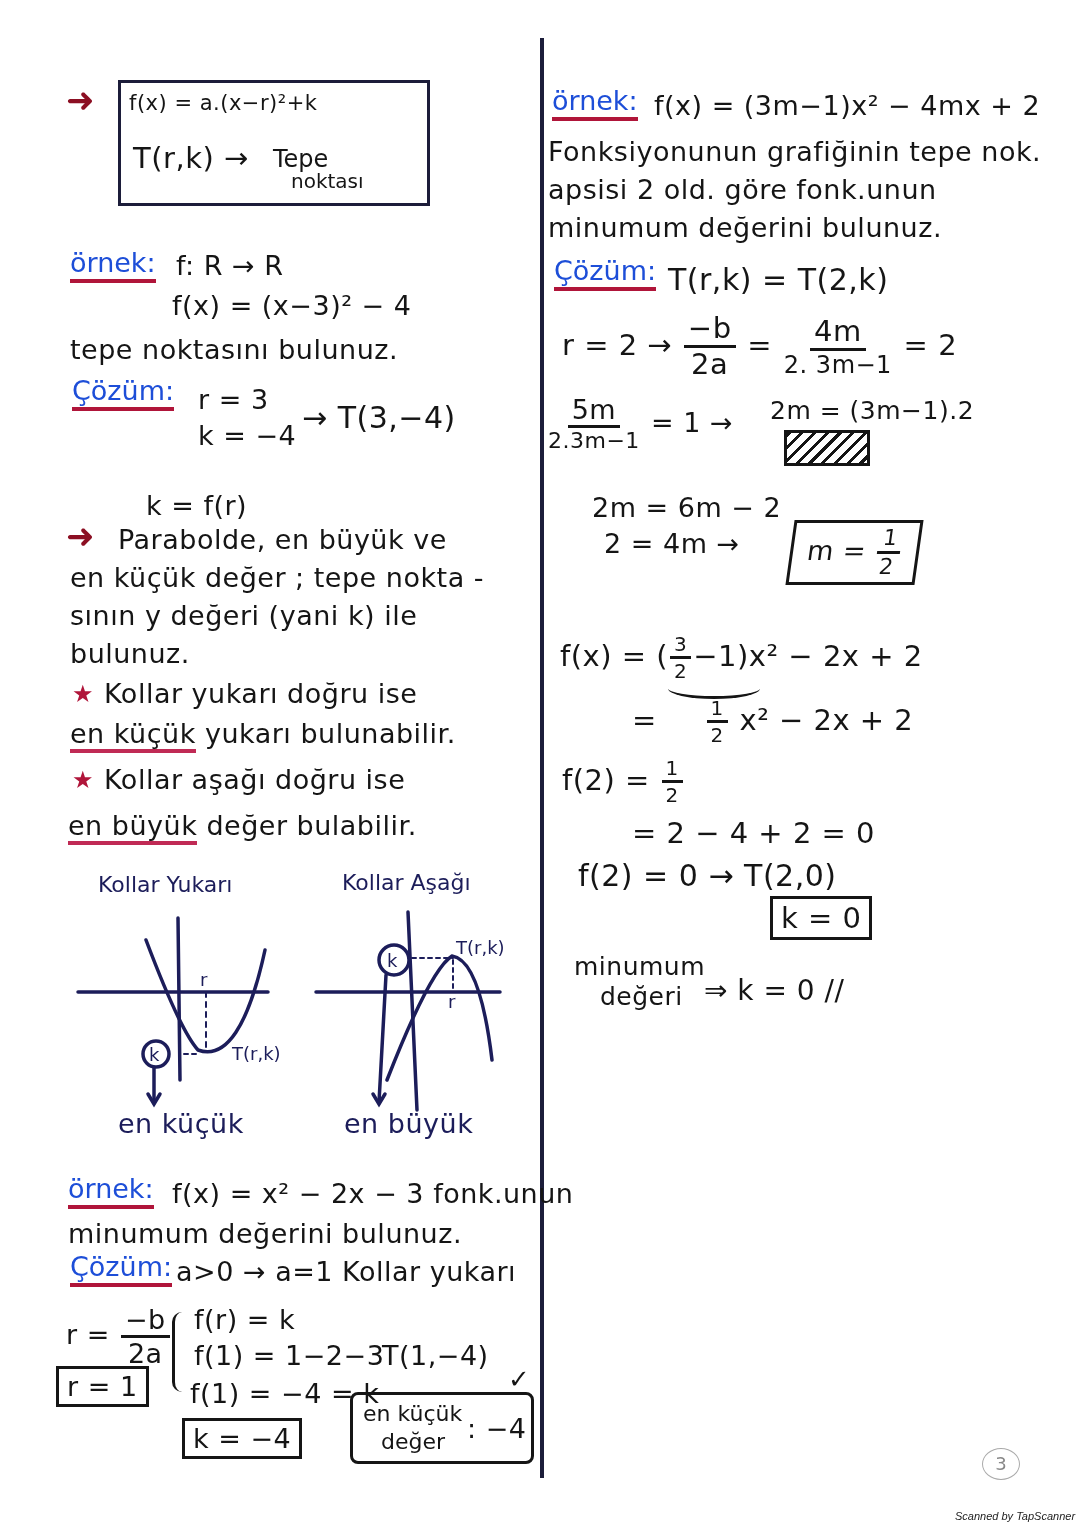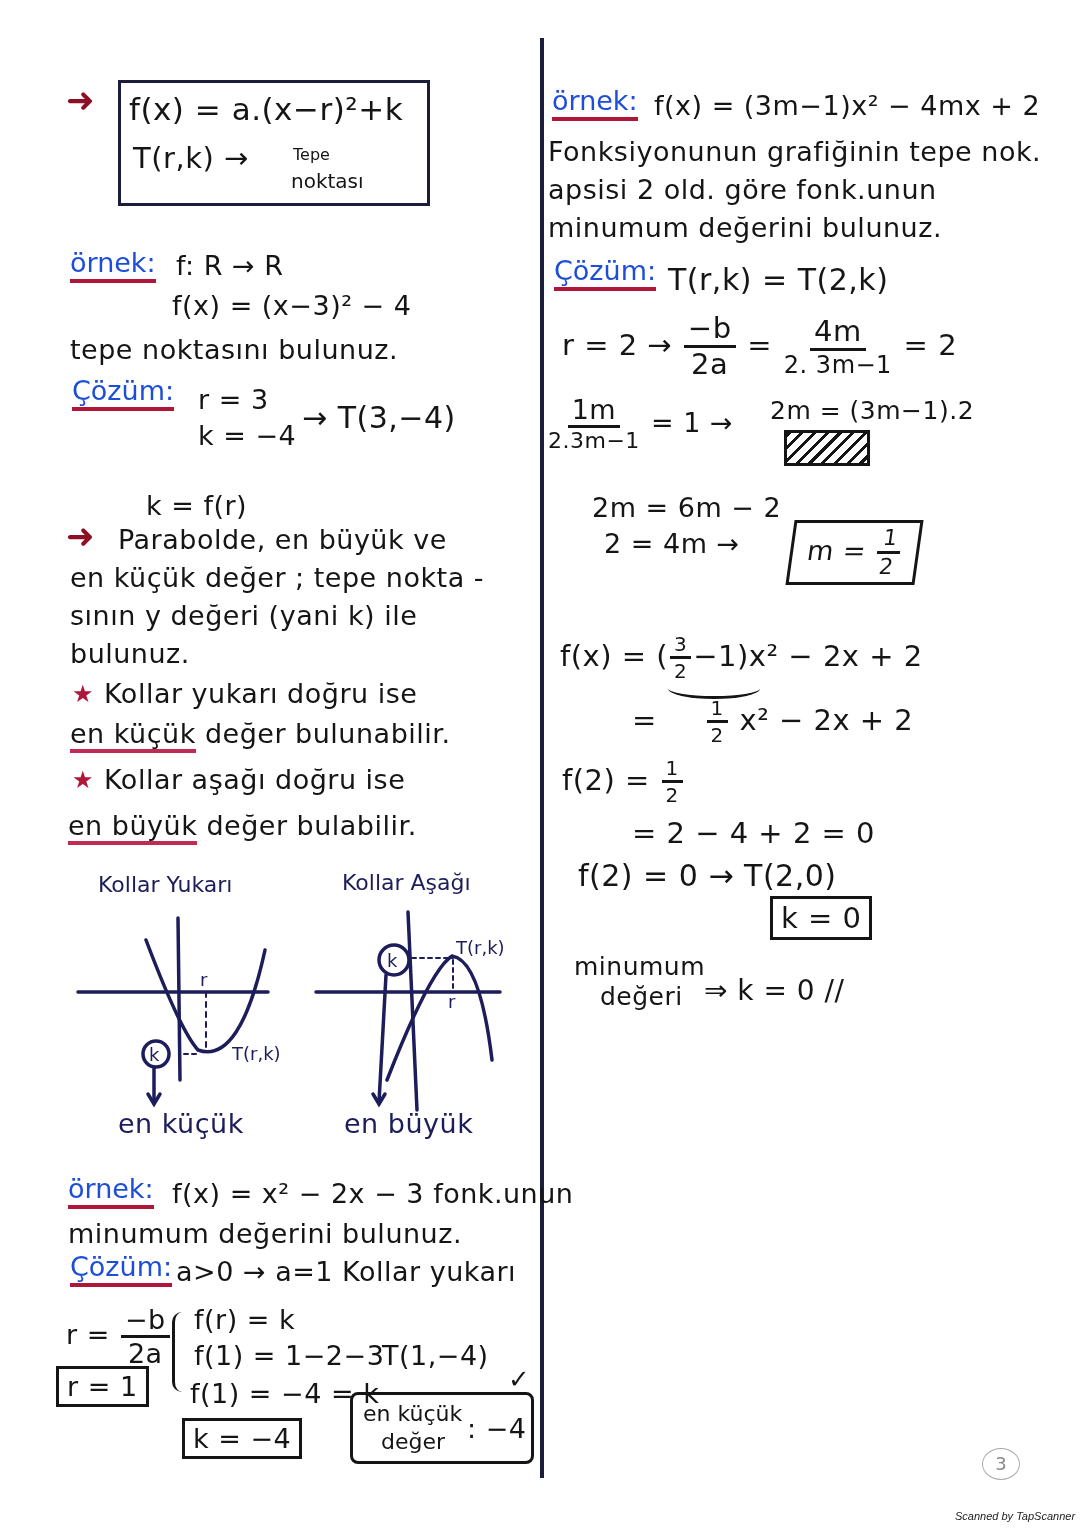--- a/index.html
+++ b/index.html
@@ -30,23 +30,23 @@
     line-height: 30px; font-size: 18px;
   }
 </style>
 </head>
 <body>
 
 <div class="divider"></div>
 
 <span class="abs arrow-red" style="left:66px; top:80px;">➜</span>
 <div class="abs" style="left:118px; top:80px; width:306px; height:120px; border:3px solid #1c1d3a;">
-  <div class="abs hand" style="left:8px; top:8px; font-size:31px;">f(x) = a.(x−r)²+k</div>
+  <div class="abs hand" style="left:8px; top:8px; font-size:21px;">f(x) = a.(x−r)²+k</div>
   <div class="abs hand" style="left:12px; top:58px; font-size:29px;">T(r,k) →</div>
-  <div class="abs hand-sm" style="left:172px; top:62px; font-size:16px;">Tepe</div>
+  <div class="abs hand-sm" style="left:152px; top:62px; font-size:24px;">Tepe</div>
   <div class="abs hand-sm" style="left:170px; top:86px; font-size:20px;">noktası</div>
 </div>
 
 <div class="label-red" style="left:70px; top:248px;">örnek:</div>
 <div class="abs hand" style="left:176px; top:250px;">f: R → R</div>
 <div class="abs hand" style="left:172px; top:290px;">f(x) = (x−3)² − 4</div>
 <div class="abs hand" style="left:70px; top:334px;">tepe noktasını bulunuz.</div>
 <div class="label-red" style="left:72px; top:376px;">Çözüm:</div>
 <div class="abs hand" style="left:198px; top:384px;">r = 3</div>
 <div class="abs hand" style="left:198px; top:420px;">k = −4</div>
@@ -56,21 +56,21 @@
 <span class="abs arrow-red" style="left:66px; top:516px;">➜</span>
 <div class="abs hand" style="left:118px; top:524px;">Parabolde, en büyük ve</div>
 <div class="abs hand" style="left:70px; top:562px;">en küçük değer ; tepe nokta -</div>
 <div class="abs hand" style="left:70px; top:600px;">sının y değeri (yani k) ile</div>
 <div class="abs hand" style="left:70px; top:638px;">bulunuz.</div>
 
 <span class="abs star" style="left:72px; top:680px; font-size:24px;">★</span>
 <div class="abs hand" style="left:104px; top:678px;">Kollar yukarı doğru ise</div>
 <div class="abs hand" style="left:70px; top:718px;">
   <span class="underline-red">en küçük</span>
-  <span>değer bulunabilir.</span>
+  <span>yukarı bulunabilir.</span>
 </div>
 <span class="abs star" style="left:72px; top:766px; font-size:24px;">★</span>
 <div class="abs hand" style="left:104px; top:764px;">Kollar aşağı doğru ise</div>
 <div class="abs hand" style="left:68px; top:810px;">
   <span class="underline-red">en büyük</span>
   <span>değer bulabilir.</span>
 </div>
 
 <div class="abs navy hand-sm" style="left:98px; top:872px;">Kollar Yukarı</div>
 <div class="abs navy hand-sm" style="left:342px; top:870px;">Kollar Aşağı</div>
@@ -155,21 +155,21 @@
   <span>=</span>
   <span class="frac">
       <span class="num">4m</span>
       <span class="den" style="font-size:24px;">2. 3m−1</span>
     </span>
   <span>= 2</span>
 </div>
 
 <div class="abs hand" style="left:546px; top:396px;">
   <span class="frac">
-      <span class="num">1m</span>
+      <span class="num">5m</span>
       <span class="den" style="font-size:22px;">2.3m−1</span>
     </span>
   <span>= 1 →</span>
 </div>
 <div class="abs hand" style="left:770px; top:396px; font-size:25px;">2m = (3m−1).2</div>
 <div class="abs" style="left:784px; top:430px; width:80px; height:30px; border:3px solid #151515; background: repeating-linear-gradient(135deg,#151515 0 3px,#fff 3px 9px);"></div>
 
 <div class="abs hand" style="left:592px; top:492px;">2m = 6m − 2</div>
 <div class="abs hand" style="left:604px; top:528px;">2 = 4m →</div>
 <div class="abs hand" style="left:790px; top:520px; border:3.5px solid #151515; padding:4px 14px; transform:skewX(-8deg);">

